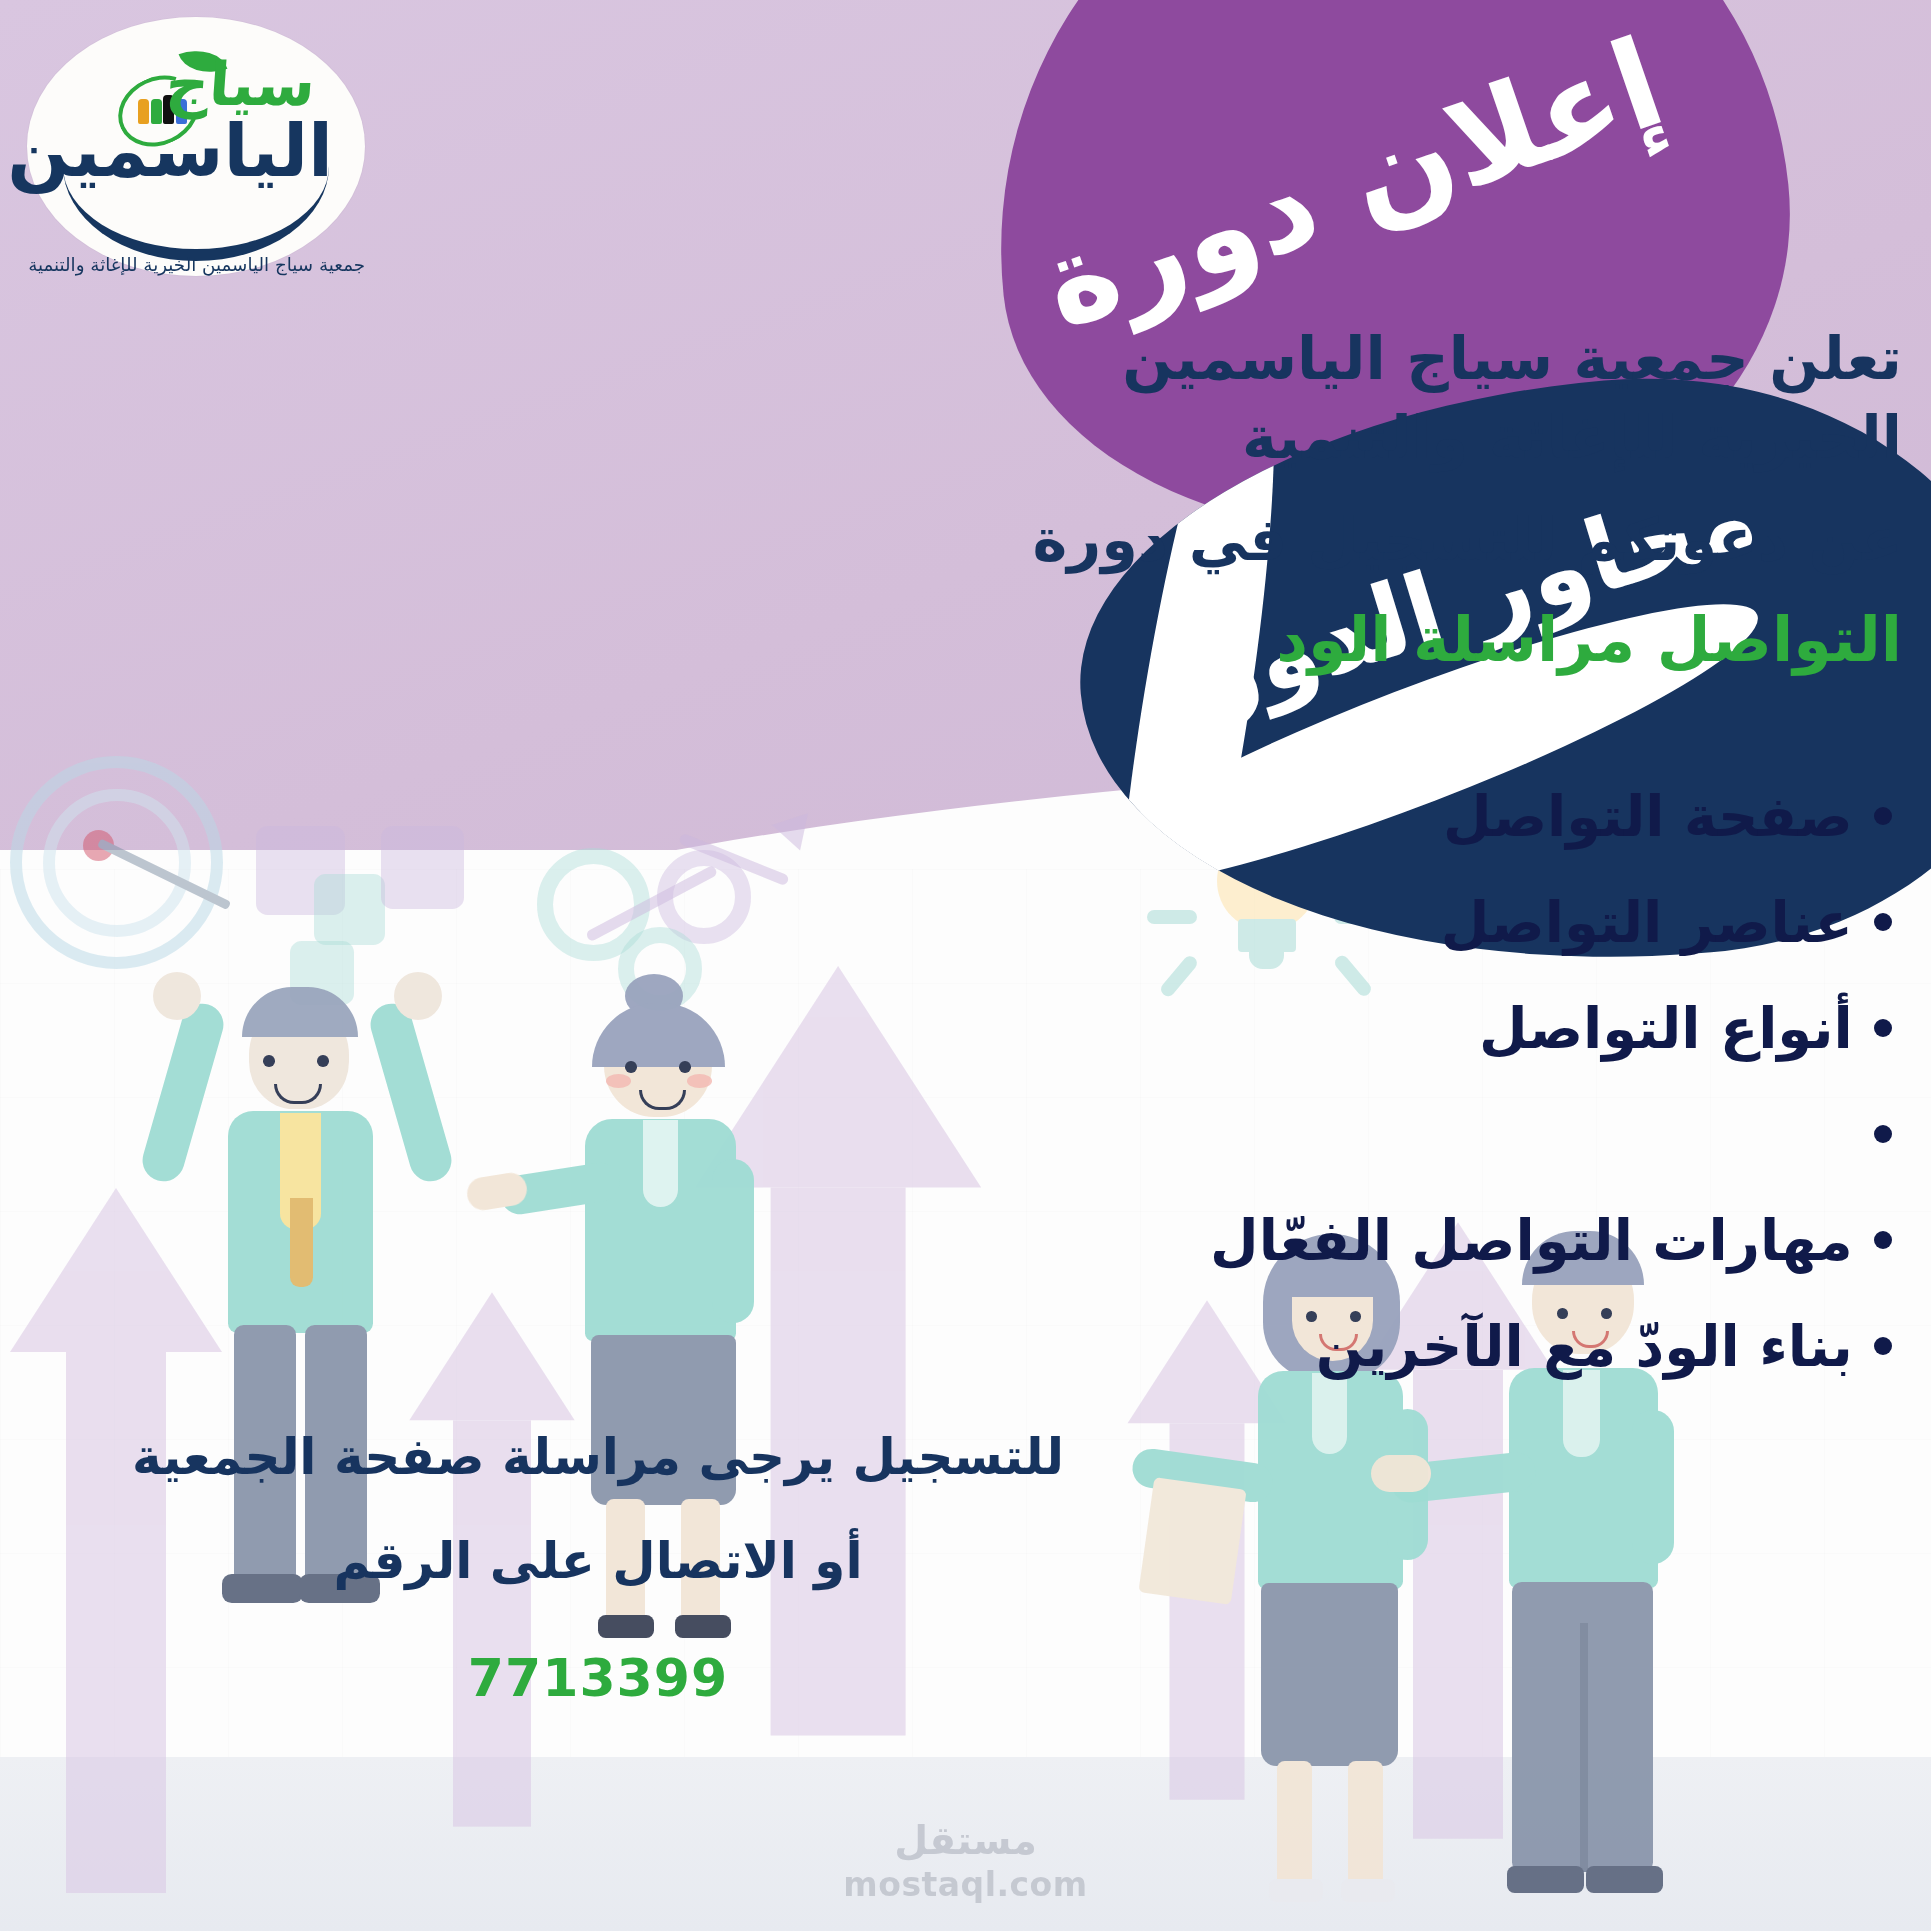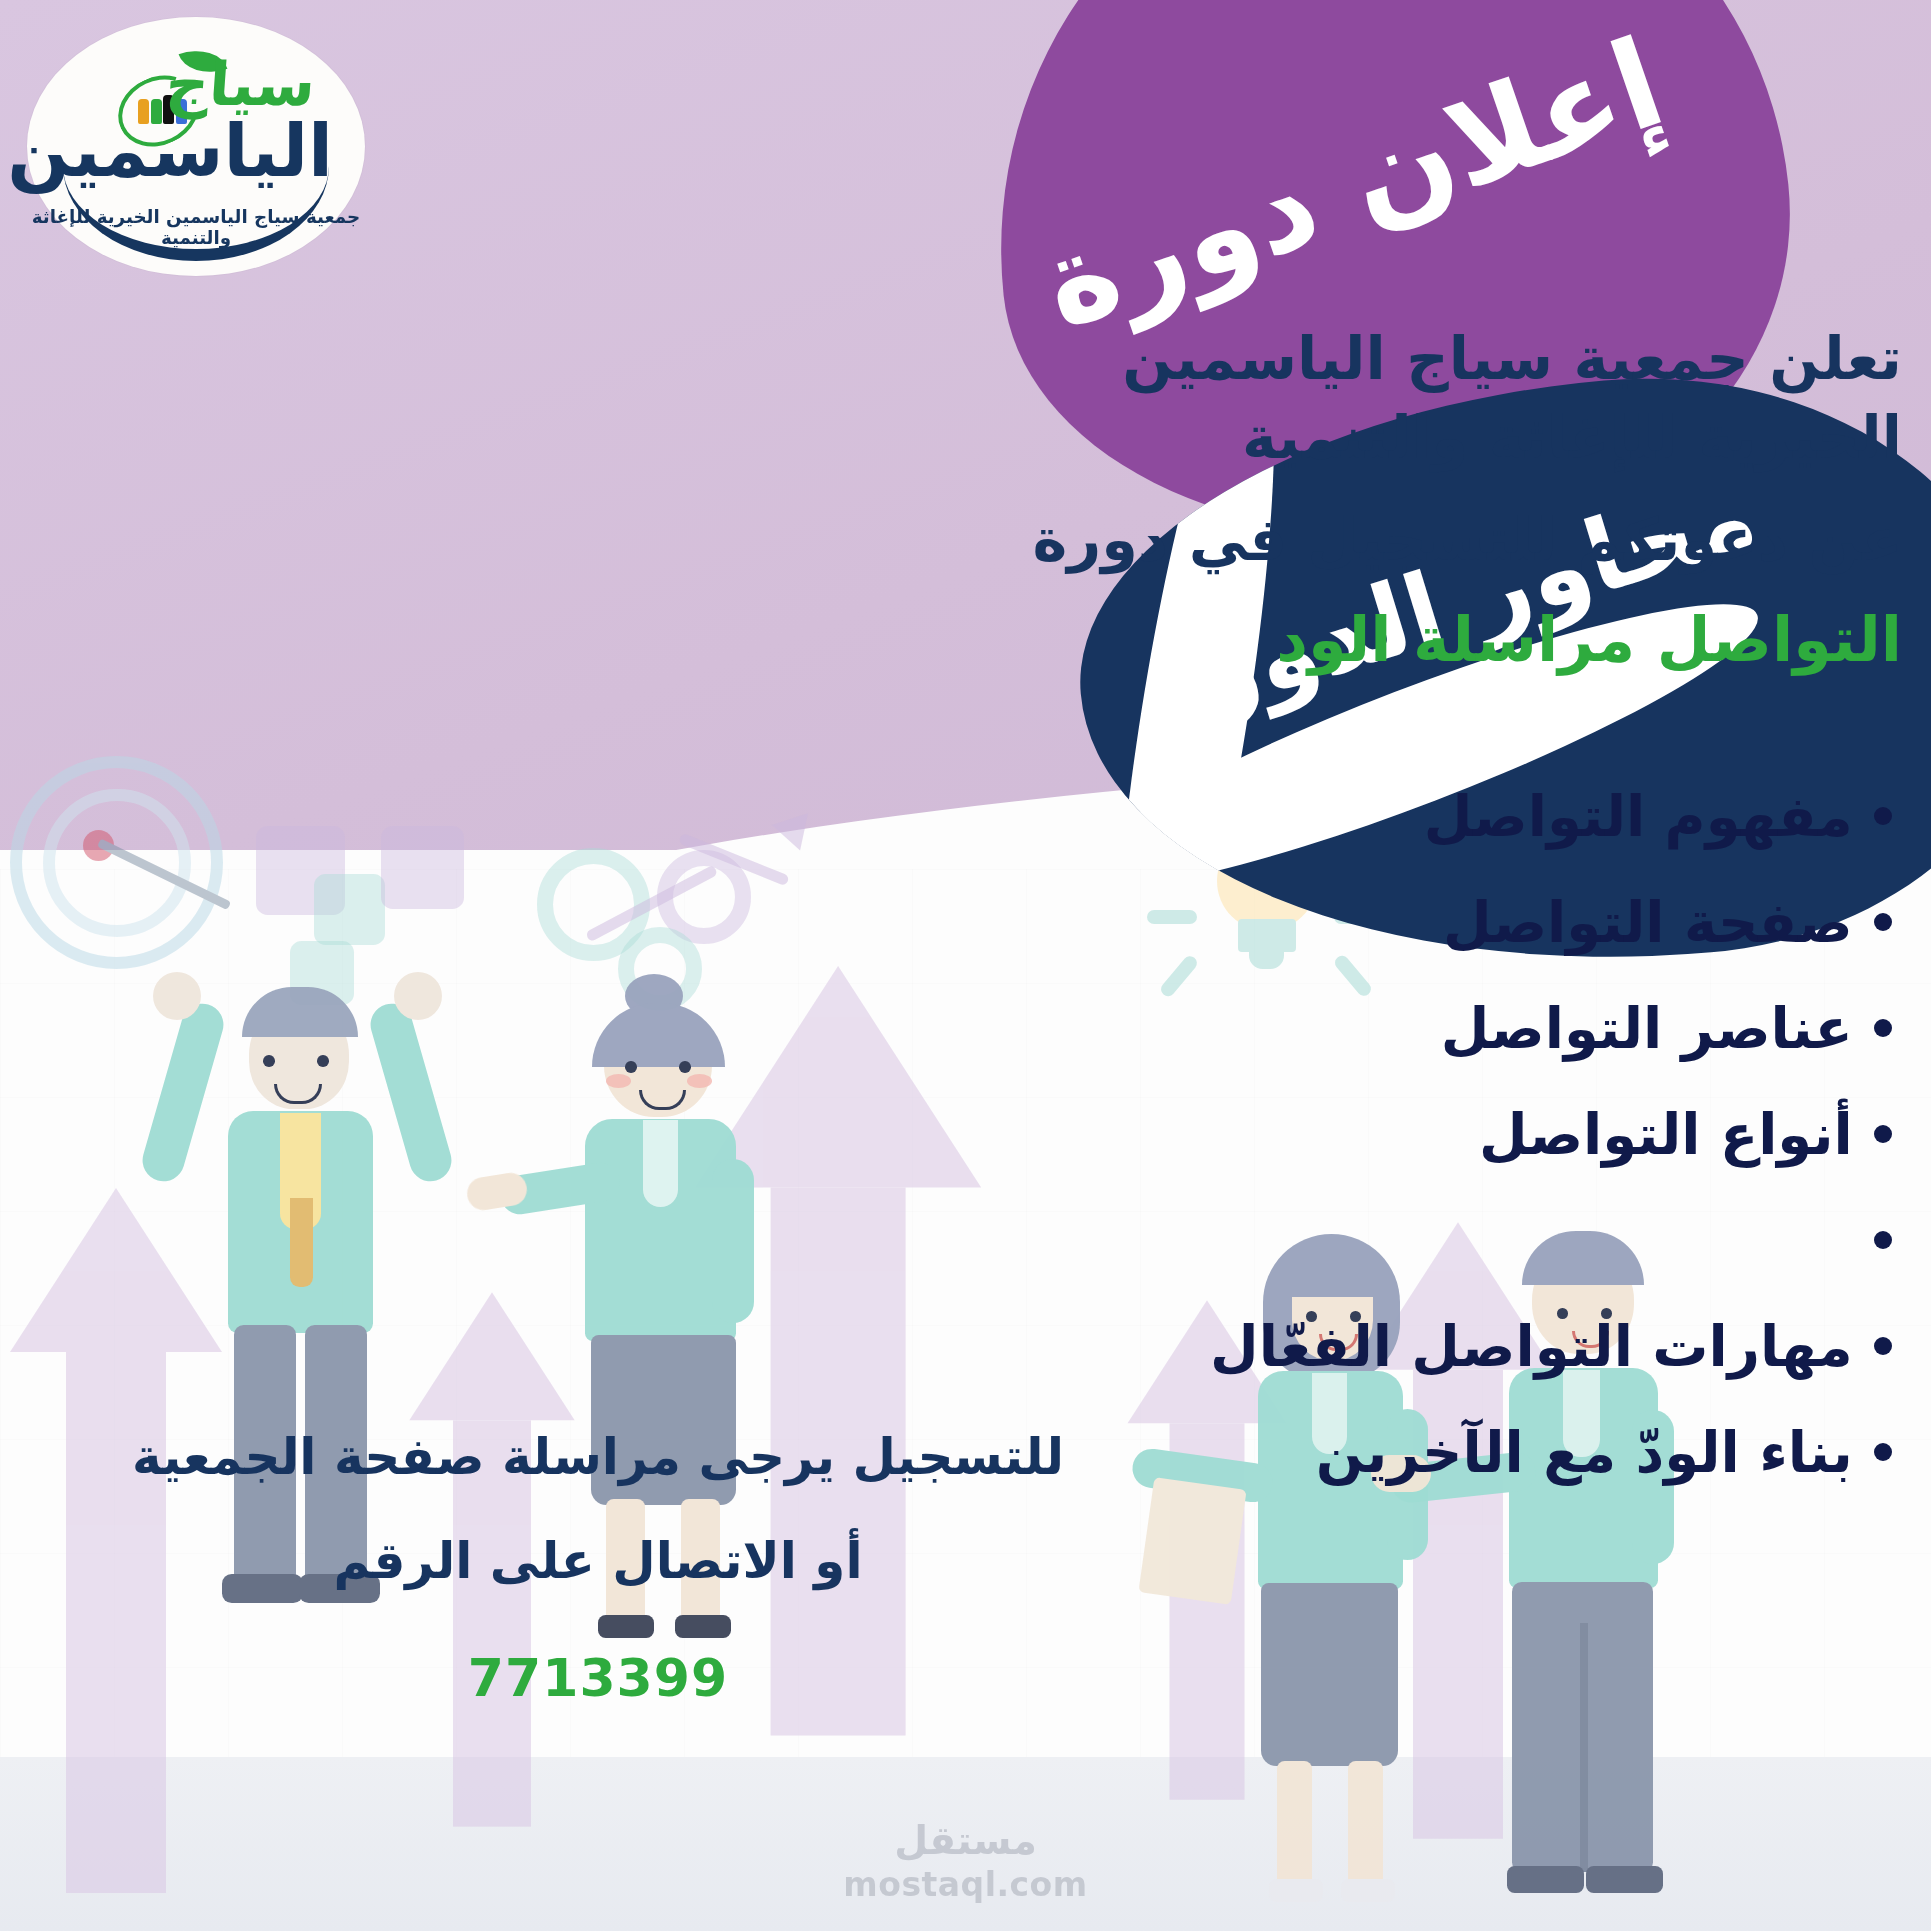--- a/index.html
+++ b/index.html
@@ -63,22 +63,22 @@
     background:#2eab3e;border-radius:0 100% 0 100%;transform:rotate(-18deg);
   }
   .lg-circle{
     position:absolute;right:151px;top:27px;width:75px;height:60px;
     border:4.8px solid #2eab3e;border-radius:50%;border-right-color:transparent;
     transform:rotate(-25deg);
   }
   .lg-people{position:absolute;right:164px;top:39px;width:54px;height:35px;display:flex;gap:1.9px;align-items:flex-end;}
   .lg-people i{display:block;width:10.6px;height:25px;border-radius:3.9px 3.9px 1.9px 1.9px;}
   .lg-tagline{
-    position:absolute;left:0;right:0;bottom:28px;text-align:center;
-    font-size:18.3px;color:#16365f;font-weight:700;letter-spacing:-0.3px;
+    position:absolute;left:0;right:0;bottom:1px;text-align:right;
+    font-size:18.3px;color:#16365f;font-weight:400;letter-spacing:-0.3px;
   }
 
   
   .blob-purple{
     position:absolute;left:994px;top:-174px;width:792px;height:714px;
     background:#8e4a9e;
     border-radius:52% 48% 44% 56% / 60% 56% 44% 40%;
     transform:rotate(-6deg);
   }
   .blob-purple-lbl{
@@ -377,24 +377,20 @@
 
   <div class="headline">
     <div class="l1">تعلن جمعية سياج الياسمين الخيرية للإغاثة والتنمية</div>
     <div class="l2">عن دعوتكم  للتسجيل في دورة</div>
     <div class="l3">التواصل مراسلة الود</div>
   </div>
 
   <div class="topics">
     <div class="topic">
       <span class="dot"></span>
-      <span>مفهوم التواصل</span>
-    </div>
-    <div class="topic">
-      <span class="dot"></span>
       <span>صفحة التواصل</span>
     </div>
     <div class="topic">
       <span class="dot"></span>
       <span>عناصر التواصل</span>
     </div>
     <div class="topic">
       <span class="dot"></span>
       <span>أنواع التواصل</span>
     </div>

